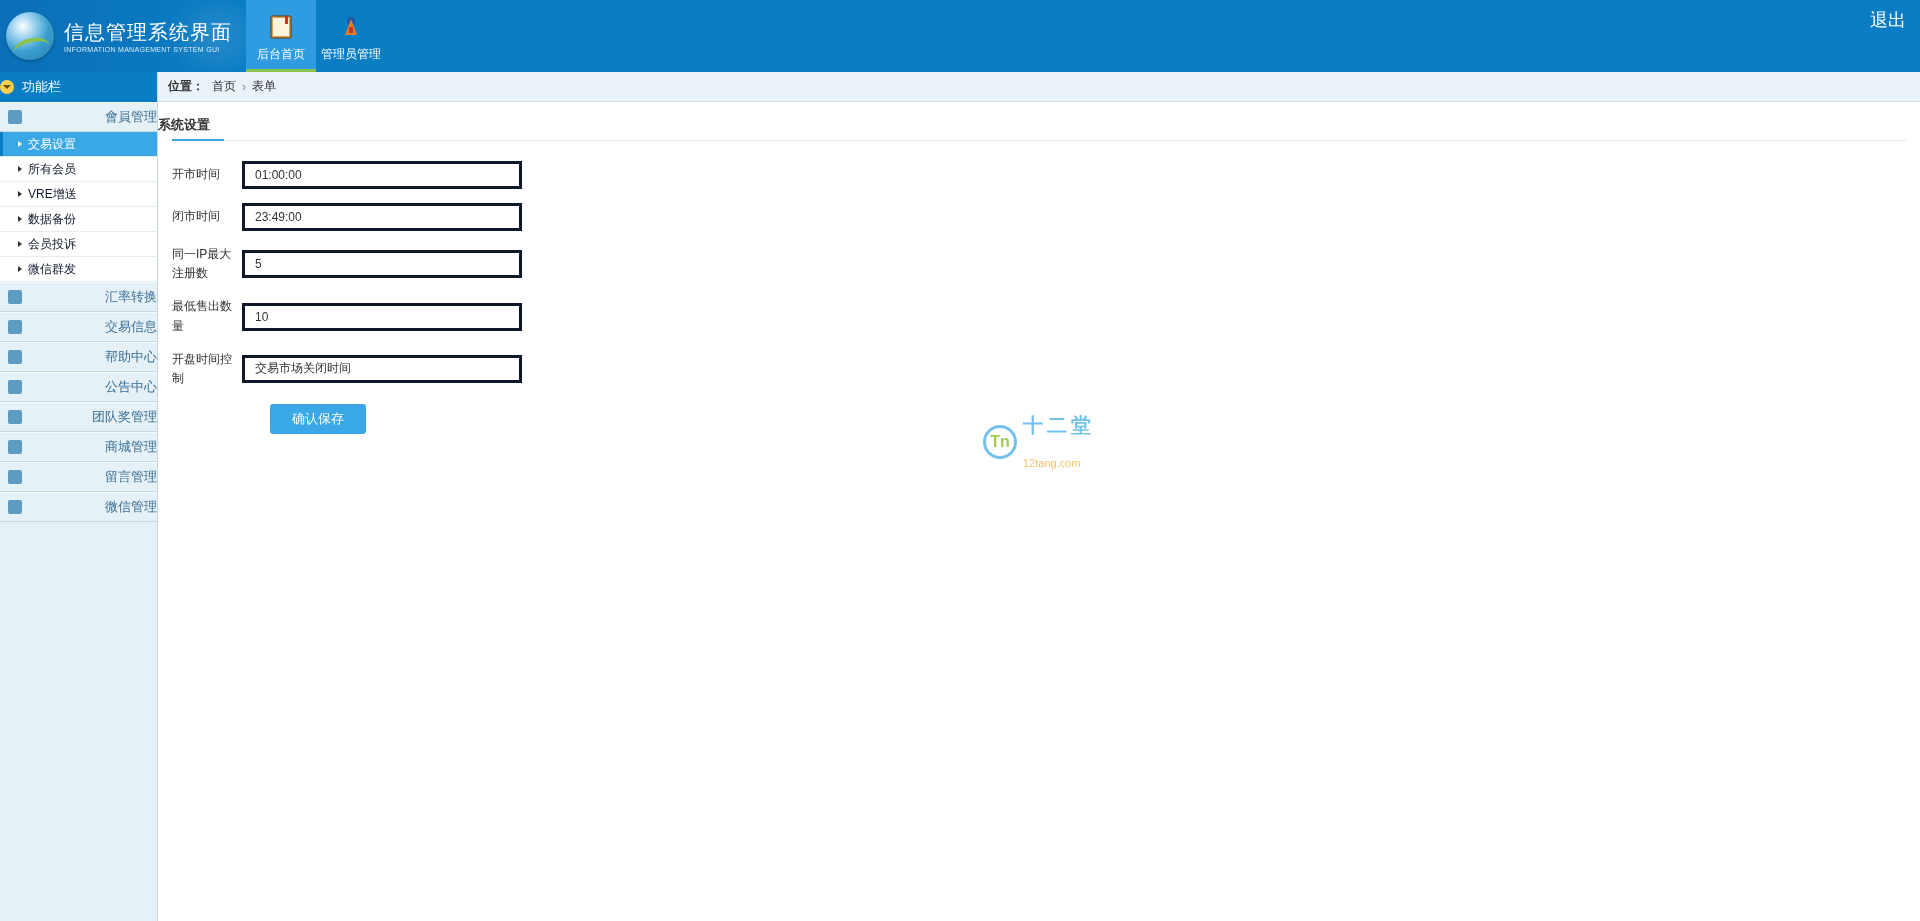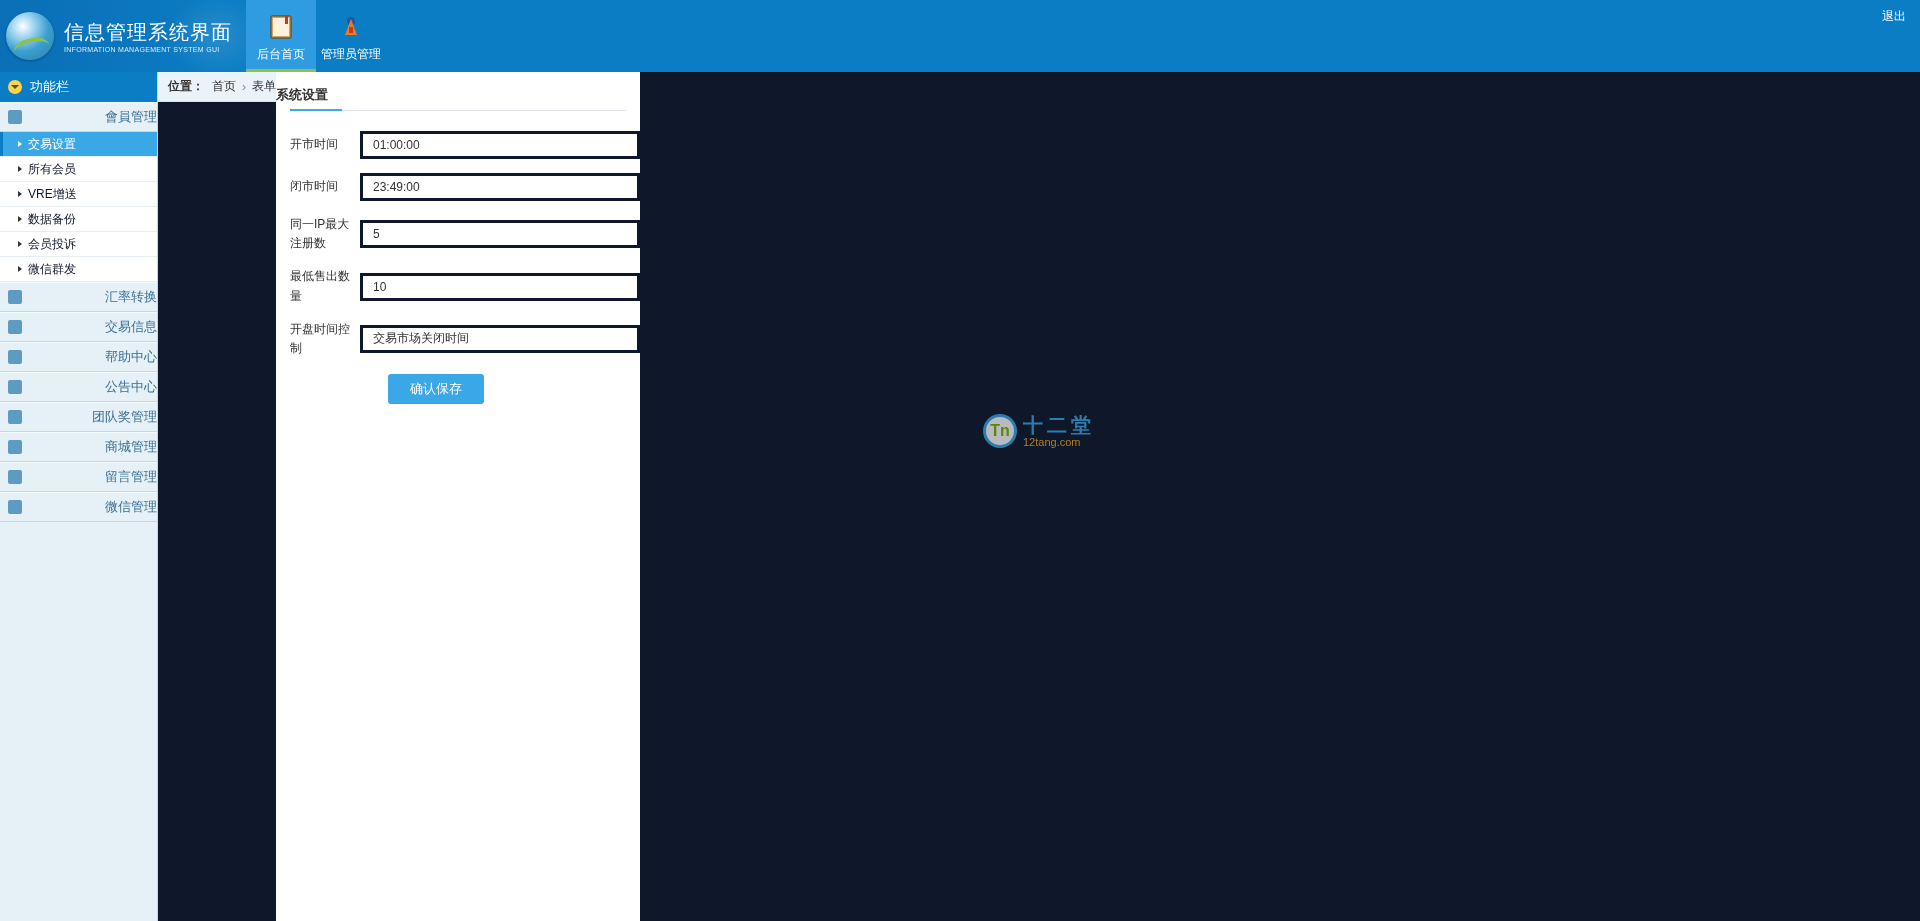--- a/index.html
+++ b/index.html
@@ -15,58 +15,58 @@
 .logo-sub { font-size: 7px; letter-spacing: 0.3px; opacity: 0.85; text-transform: uppercase; }
 .logo-area::after { content:""; position:absolute; right:-30px; top:50%; width:120px; height:100px; background: radial-gradient(ellipse at center, rgba(255,255,255,0.12) 0%, transparent 60%); transform: translateY(-50%); pointer-events:none; }
 
 .top-nav { display: flex; align-items: stretch; }
 .top-nav-item { width: 70px; display: flex; flex-direction: column; align-items: center; justify-content: center; color: #fff; cursor: pointer; padding: 6px 0 4px; position: relative; }
 .top-nav-item.active { background: #2f9be0; }
 .top-nav-item.active::after { content:""; position:absolute; bottom:0; left:0; right:0; height:3px; background:#8bc34a; }
 .top-nav-item .icon { width: 30px; height: 30px; margin-bottom: 4px; display:flex; align-items:center; justify-content:center; }
 .top-nav-item .label { font-size: 12px; }
 
-.logout { margin-left: auto; color: #fff; padding: 8px 14px 4px 0; cursor: pointer; font-size: 12px; }
+.logout { margin-left: auto; color: #fff; padding: 8px 14px 4px 0; cursor: pointer; font-size: 18px; }
 
 
 .container { display: flex; height: calc(100vh - 72px); }
 
 
 .sidebar { width: 158px; background: #e6f0f7; border-right: 1px solid #c8d6e0; display: flex; flex-direction: column; }
-.side-header { background: #0a7dc4; color: #fff; height: 30px; display: flex; align-items: center; padding-left: 8px; font-size: 13px; text-align: center; }
+.side-header { background: #0a7dc4; color: #fff; height: 30px; display: flex; align-items: center; font-size: 13px; text-align: center; }
 .side-header .chev { width: 14px; height: 14px; border-radius: 50%; background: #ffd24d; margin-right: 8px; display:inline-flex; align-items:center; justify-content:center; }
 .side-header .chev::after { content:""; border-left:4px solid transparent; border-right:4px solid transparent; border-top:4px solid #6a4b00; display:block; }
 .side-section { height: 30px; display: flex; align-items: center; padding-left: 8px; background: #e6f0f7; border-top: 1px solid #f4fbff; border-bottom: 1px solid #c8d6e0; color: #3b6f93; font-size: 13px; cursor: pointer; justify-content: space-between; }
 .side-section .sec-icon { width: 14px; height: 14px; margin-right: 8px; display:inline-block; }
 .sub-item { height: 25px; display: flex; align-items: center; padding-left: 28px; background: #fff; border-bottom: 1px solid #e7eef2; font-size: 12px; color: #0f172a; cursor: pointer; position: relative; }
 .sub-item::before { content:""; border-top:3px solid transparent; border-bottom:3px solid transparent; border-left:4px solid #333; position:absolute; left:18px; }
 .sub-item.active { background: #3aa8e6; color: #fff; }
 .sub-item.active::before { border-left-color: #fff; }
 .sub-item.active::after { content:""; position:absolute; left:0; top:0; bottom:0; width:3px; background:#0a7dc4; }
 
 
-.main { flex: 1; background: #0f172a; display: flex; flex-direction: row; position: relative; }
+.main { flex: 1; background: #14532d; display: flex; flex-direction: column; position: relative; }
 .breadcrumb { height: 30px; background: #eaf3fa; border-bottom: 1px solid #d4e2ec; display: flex; align-items: center; padding-left: 10px; color: #333; font-size: 12px; }
 .breadcrumb .loc-label { font-weight: bold; margin-right: 8px; }
 .breadcrumb .sep { margin: 0 6px; color: #888; }
 .breadcrumb a { color: #333; text-decoration: none; cursor:pointer; }
 .panel { background: #fff; margin: 0; min-height: calc(100% - 30px); }
 .panel-title { padding: 14px 0 6px; font-size: 13px; font-weight: bold; color: #333; }
 .panel-underline { margin: 0 14px 20px; border-bottom: 1px solid #e1e6ea; position: relative; }
 .panel-underline::before { content:""; position:absolute; left:0; bottom:-1px; width:52px; height:2px; background:#3aa8e6; }
 .form-row { display: flex; align-items: center; margin-bottom: 14px; padding-left: 14px; }
 .form-label { width: 70px; text-align: left; font-size: 12px; color: #333; padding-right: 4px; line-height: 1.6; }
 .form-input { width: 280px; height: 28px; border: 3px solid #0f172a; background: #fff; padding: 0 10px; font-size: 12px; color: #333; }
 .btn-row { padding-left: 98px; margin-top: 16px; margin-left: 14px; }
 .btn-primary { background: #3aa8e6; color: #fff; border: none; height: 30px; padding: 0 22px; font-size: 13px; border-radius: 3px; cursor: pointer; }
 
 
 .watermark { position: absolute; left: 50%; top: 342px; transform: translateX(-50%); opacity: 0.7; pointer-events: none; display:flex; align-items:center; }
 .wm-circ { width:34px; height:34px; border:3px solid #3aa8e6; border-radius:50%; display:flex; align-items:center; justify-content:center; color:#7ab800; font-weight:bold; font-size:16px; margin-right:6px; background:#fff; }
-.wm-text { display:flex; flex-direction:column; line-height:1.1; }
+.wm-text { display:flex; flex-direction:column; line-height:1.1;gap:21px; }
 .wm-cn { color:#3aa8e6; font-size:20px; font-weight:bold; letter-spacing:4px; }
 .wm-en { color:#f5a623; font-size:11px; }
 
 
 .ico-doc { background:#5e9bc3; border-radius:2px; }
 .ico-swap { background:#5e9bc3; border-radius:2px; }
 </style>
 </head>
 <body>
 

